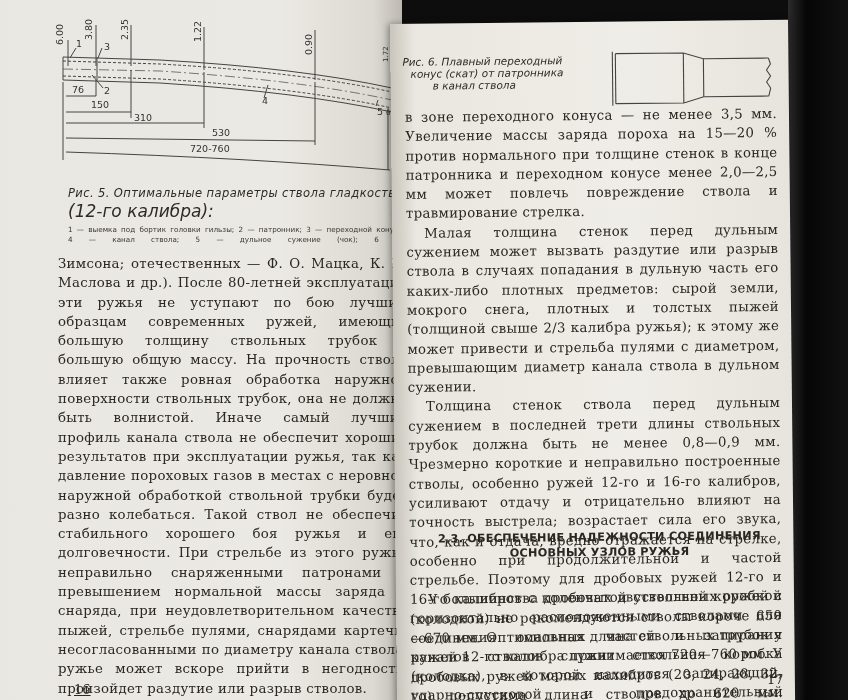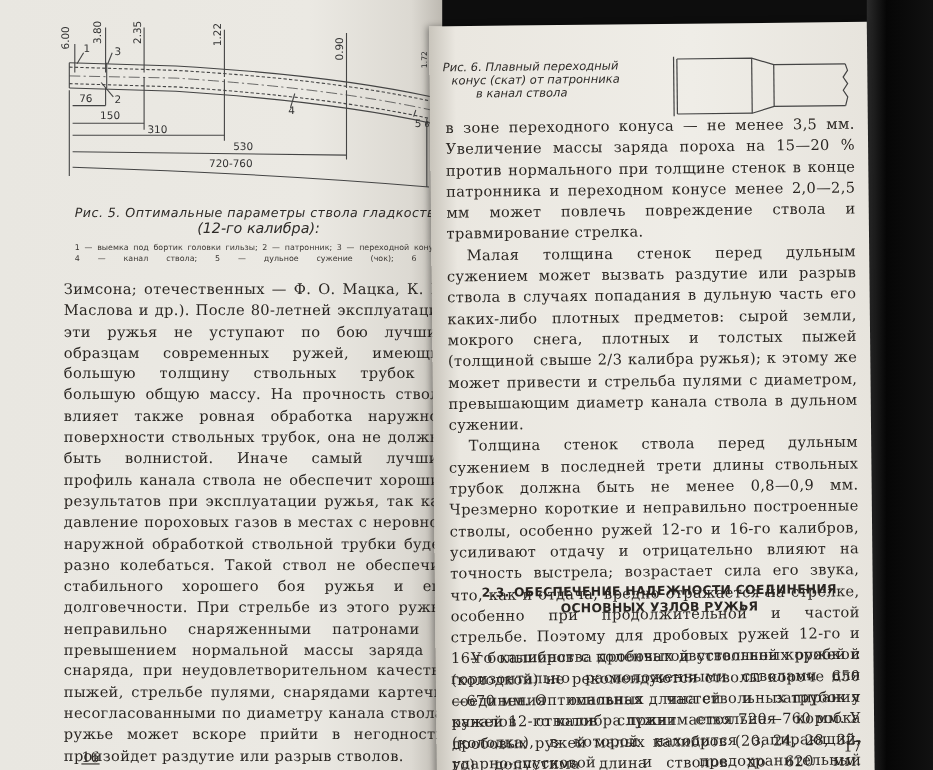--- a/index.html
+++ b/index.html
@@ -82,21 +82,21 @@
       <text x="104" y="94">2</text>
       <text x="104" y="50">3</text>
       <text x="262" y="104">4</text>
       <text x="377" y="115">5</text>
       <text x="386" y="115" font-size="7">6</text>
     </g>
   </svg>
 
   <div style="position:absolute;left:68px;top:186px;width:334px;">
     <div class="caption" style="white-space:nowrap;letter-spacing:0.4px;">Рис. 5. Оптимальные параметры ствола гладкоствольного ружья</div>
-    <div class="caption" style="text-align:center;font-size:13px;margin-top:1px;">(12-го калибра):</div>
+    <div class="caption" style="text-align:left;font-size:17px;margin-top:1px;">(12-го калибра):</div>
     <div class="legend" style="white-space:nowrap;margin-top:4px;">1 — выемка под бортик головки гильзы; 2 — патронник; 3 — переходной конус (скат);</div>
     <div class="legend" style="white-space:nowrap;word-spacing:14px;">4 — канал ствола; 5 — дульное сужение (чок); 6 — канал чока</div>
   </div>
 
   <div class="text" style="position:absolute;left:58px;top:254px;width:350px;">
     <p>Зимсона; отечественных — Ф. О. Мацка, К. П. Маслова и др.). После 80-летней эксплуатации эти ружья не уступают по бою лучшим образцам современных ружей, имеющих большую толщину ствольных трубок и большую общую массу. На прочность ствола влияет также ровная обработка наружной поверхности ствольных трубок, она не должна быть волнистой. Иначе самый лучший профиль канала ствола не обеспечит хороших результатов при эксплуатации ружья, так как давление пороховых газов в местах с неровной наружной обработкой ствольной трубки будет разно колебаться. Такой ствол не обеспечит стабильного хорошего боя ружья и его долговечности. При стрельбе из этого ружья неправильно снаряженными патронами с превышением нормальной массы заряда и снаряда, при неудовлетворительном качестве пыжей, стрельбе пулями, снарядами картечи, несогласованными по диаметру канала ствола, ружье может вскоре прийти в негодность, произойдет раздутие или разрыв стволов.</p>
     <p class="indent">Весьма опасна малая толщина стенок ствола дробовых ружей в патроннике и непосредственно за ним. Накопленные данные о повреждениях стволов и несчастных случаях с охотниками свидетельствуют, что большинство раздутий и разрывов ствола происходит в патроннике или около него из-за чрезмерных зарядов пороха, стрельбы патронами, длина гильз которых превышает длину патронника, например 70 мм вместо 65 мм, и т. п. Переход от патронника в канал ствола (так называемый «скат»), должен быть конусным для плавного входа снаряда в ствол (рис. 6).</p>
 
   </div>
   <div class="pagenum" style="left:74px;top:682px;text-decoration:underline;">16</div>

